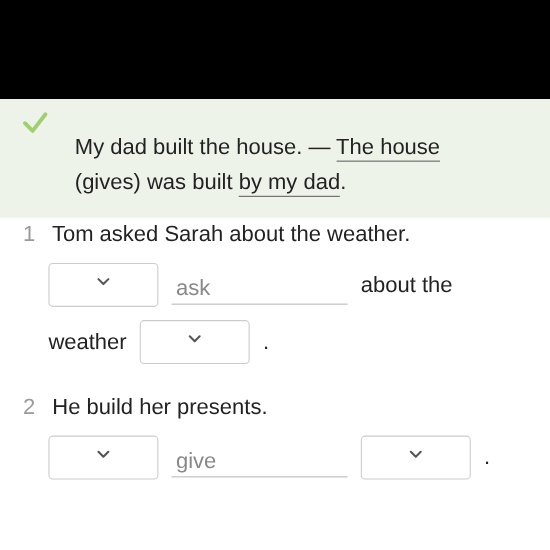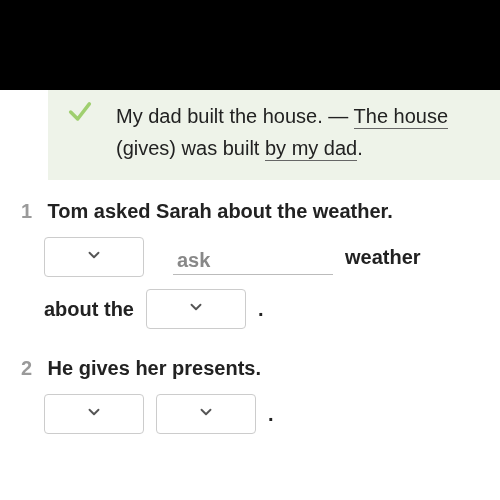--- a/index.html
+++ b/index.html
@@ -3,38 +3,37 @@
 <meta charset="utf-8">
 <style>
   * { box-sizing: border-box; margin: 0; padding: 0; }
   html, body { width: 500px; height: 500px; }
   body { font-family: Arial, Helvetica, sans-serif; background: #fff; color: #222; }
 
   .topbar { width: 100%; height: 90px; background: #000; }
 
   .example-block {
     background: #eef3e9;
-    padding: 10px 20px 16px 20px;
+    padding: 28px 20px 16px 20px;
     font-size: 20px;
     line-height: 1.6;
     position: relative;
-    margin-left: 48px;
   }
   .check-icon {
     position: absolute;
     left: 18px;
     top: 8px;
     width: 28px; height: 28px;
   }
   .check-icon svg { width: 100%; height: 100%; }
   .example-text { margin-left: 48px; }
   .u { border-bottom: 1px solid #666; padding-bottom: 1px; }
   .bold { font-weight: normal; }
 
-  .questions { padding: 20px 18px 0 18px; font-weight: bold; }
+  .questions { padding: 4px 18px 0 18px; }
   .question { margin-bottom: 28px; font-size: 20px; }
   .q-line { margin-bottom: 14px; }
   .q-num { color: #9a9a9a; margin-right: 10px; display: inline-block; width: 14px; text-align: right; }
 
   .answer-flow { display: flex; flex-wrap: wrap; align-items: center; gap: 12px 12px; margin-left: 26px; }
 
   .dropdown {
     display: inline-flex; align-items: center; justify-content: center;
     width: 100px; height: 40px;
     border: 1px solid #ccc; border-radius: 4px;
@@ -42,21 +41,20 @@
     cursor: pointer;
   }
   .dropdown svg { width: 18px; height: 18px; }
 
   .text-input {
     display: inline-flex; align-items: flex-end;
     min-width: 160px; height: 36px;
     border: none; border-bottom: 1px solid #bbb;
     font-size: 20px; color: #888;
     padding: 0 4px 2px 4px;
-    margin-left: 17px;
   }
 
   .static-word { font-size: 20px; color: #222; }
   .period { font-size: 20px; }
 </style>
 </head>
 <body>
 
 <div class="topbar"></div>
 
@@ -79,42 +77,43 @@
       <span class="q-num">1</span>
       <span>Tom asked Sarah about the weather.</span>
     </div>
     <div class="answer-flow">
       <span class="dropdown">
         <span><svg viewBox="0 0 24 24">
               <path fill="none" stroke="#555" stroke-width="2.5" stroke-linecap="round" stroke-linejoin="round" d="M6 9 L12 15 L18 9"></path>
             </svg></span>
       </span>
       <span class="text-input">ask</span>
+      <span class="static-word">about the</span>
       <span class="static-word">weather</span>
-      <span class="static-word">about the</span>
       <span class="dropdown">
         <span><svg viewBox="0 0 24 24">
               <path fill="none" stroke="#555" stroke-width="2.5" stroke-linecap="round" stroke-linejoin="round" d="M6 9 L12 15 L18 9"></path>
             </svg></span>
       </span>
       <span class="period">.</span>
     </div>
   </div>
 
   <div class="question">
     <div class="q-line">
       <span class="q-num">2</span>
-      <span>He gives her presents.</span>
+      <span>He build her presents.</span>
     </div>
     <div class="answer-flow">
       <span class="dropdown">
         <span><svg viewBox="0 0 24 24">
               <path fill="none" stroke="#555" stroke-width="2.5" stroke-linecap="round" stroke-linejoin="round" d="M6 9 L12 15 L18 9"></path>
             </svg></span>
       </span>
+      <span class="text-input">give</span>
       <span class="dropdown">
         <span><svg viewBox="0 0 24 24">
               <path fill="none" stroke="#555" stroke-width="2.5" stroke-linecap="round" stroke-linejoin="round" d="M6 9 L12 15 L18 9"></path>
             </svg></span>
       </span>
       <span class="period">.</span>
     </div>
   </div>
 
 </div>

